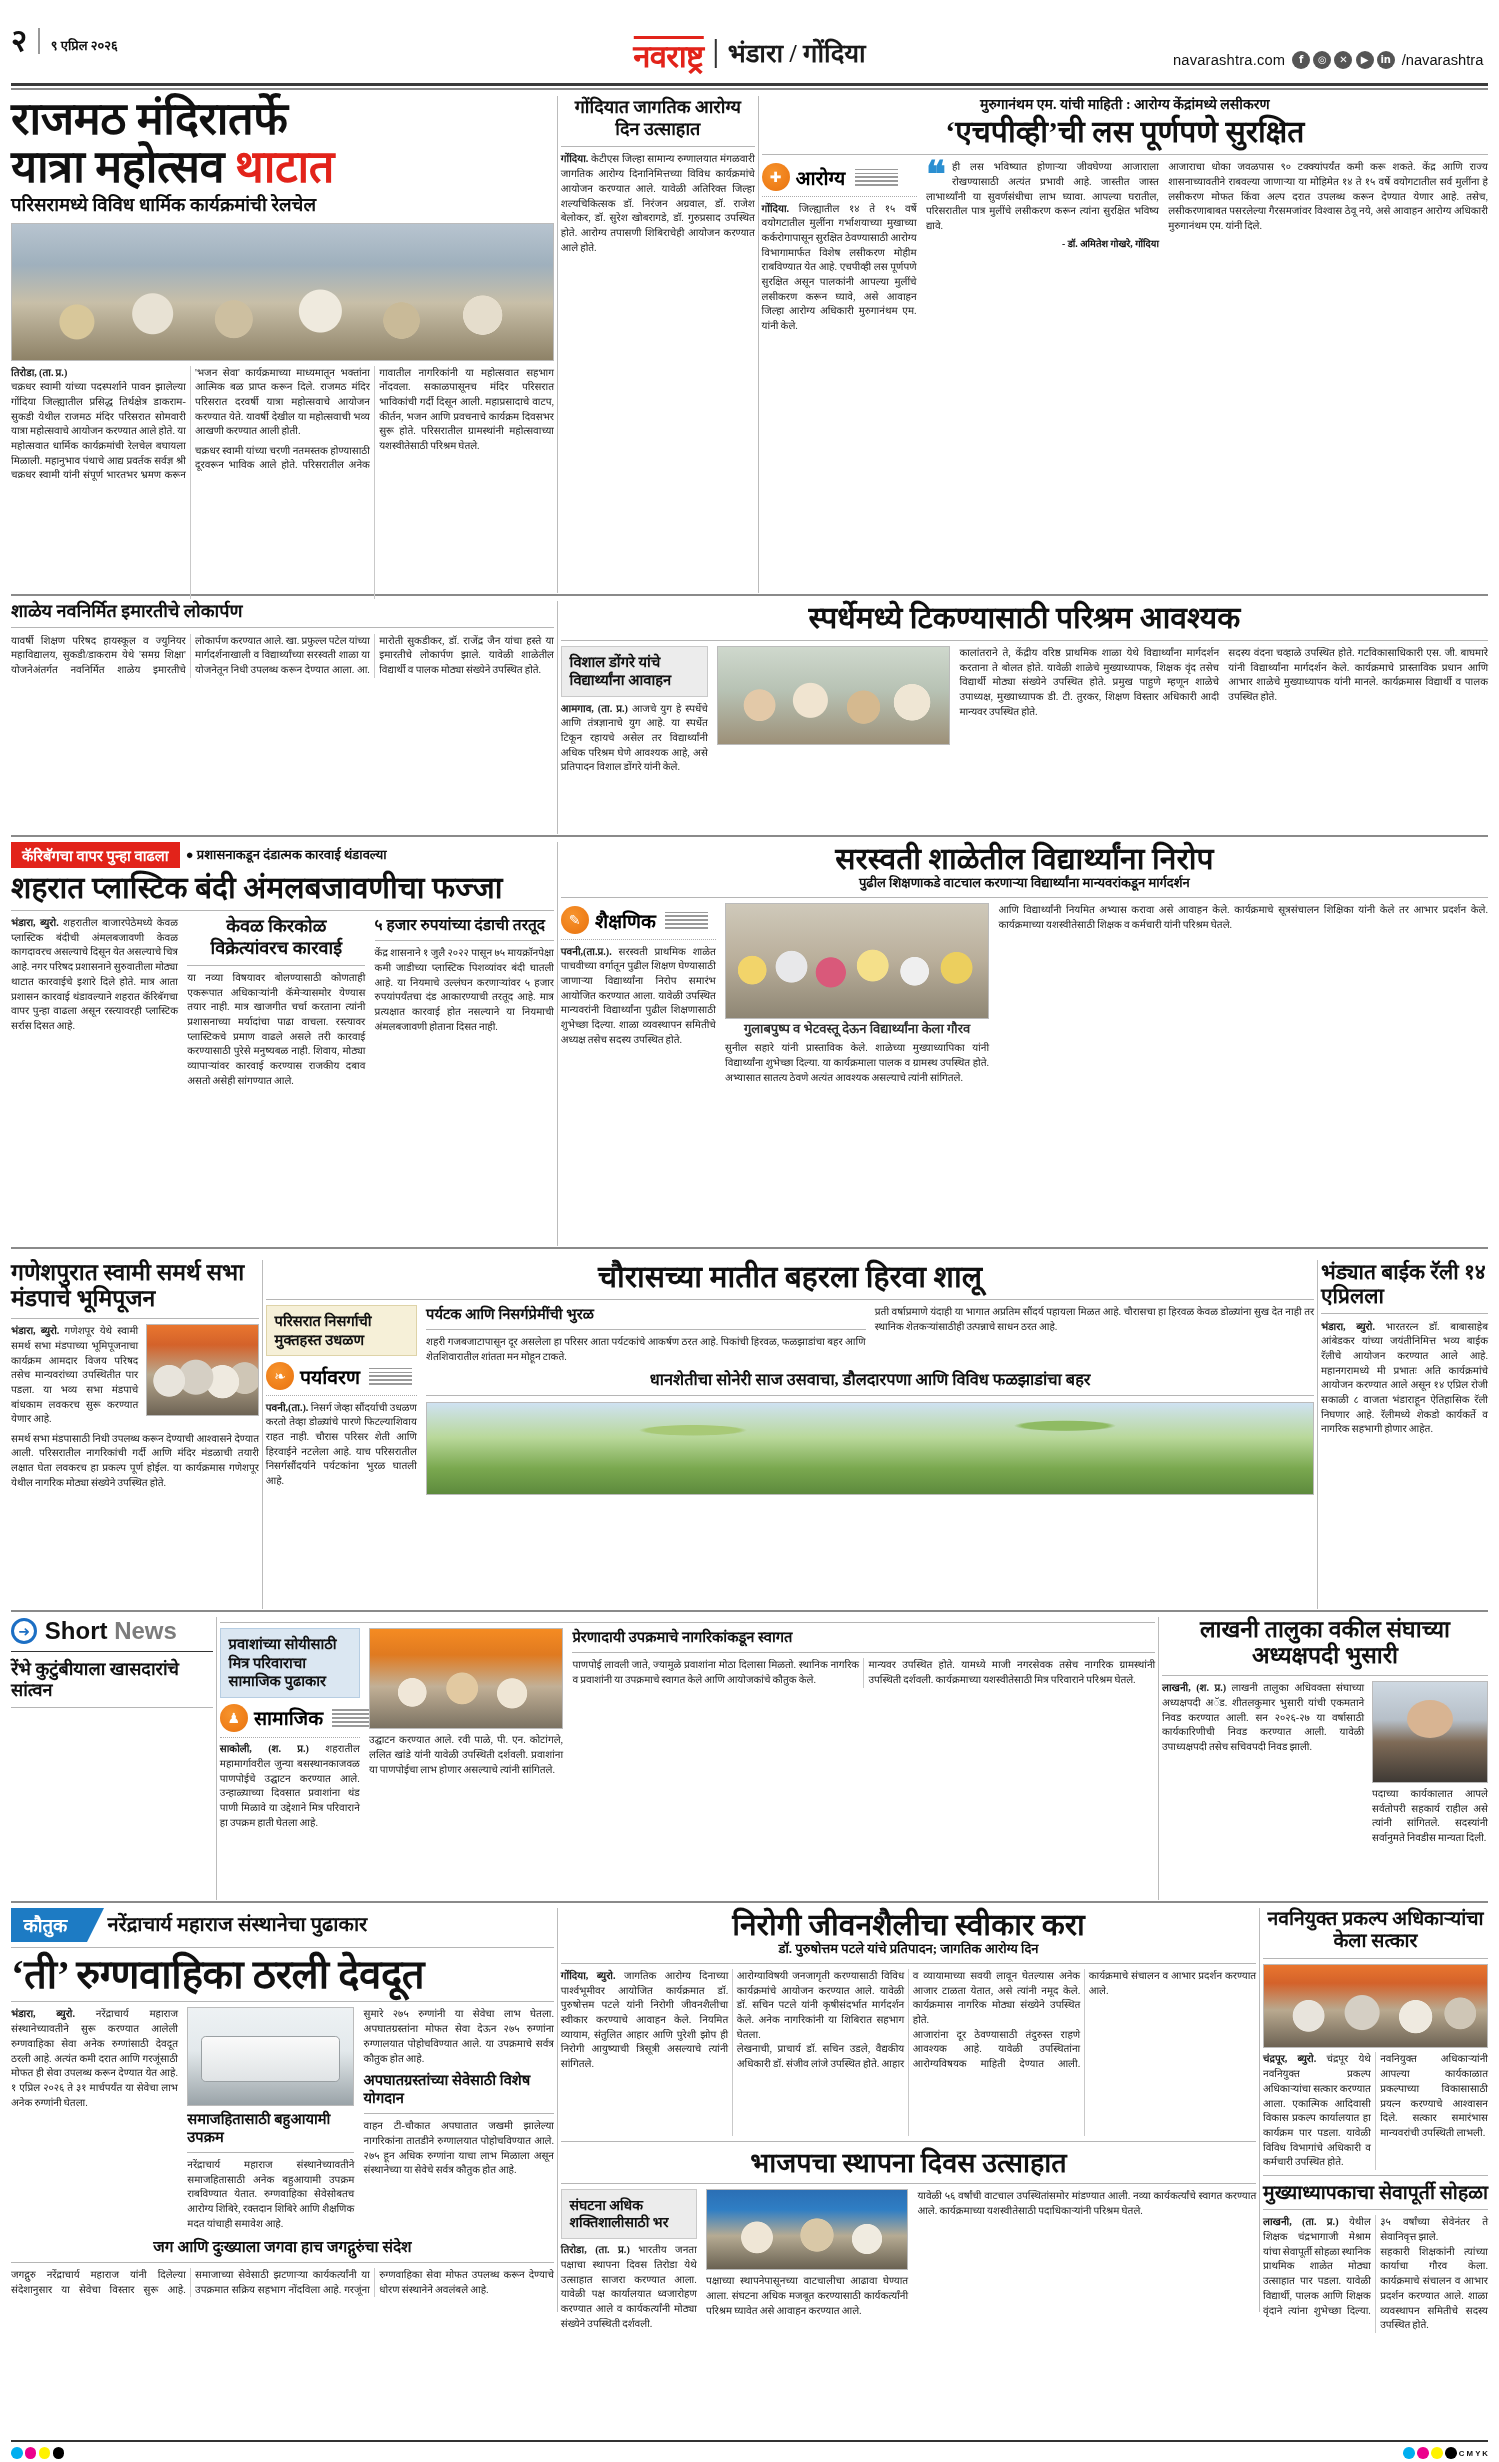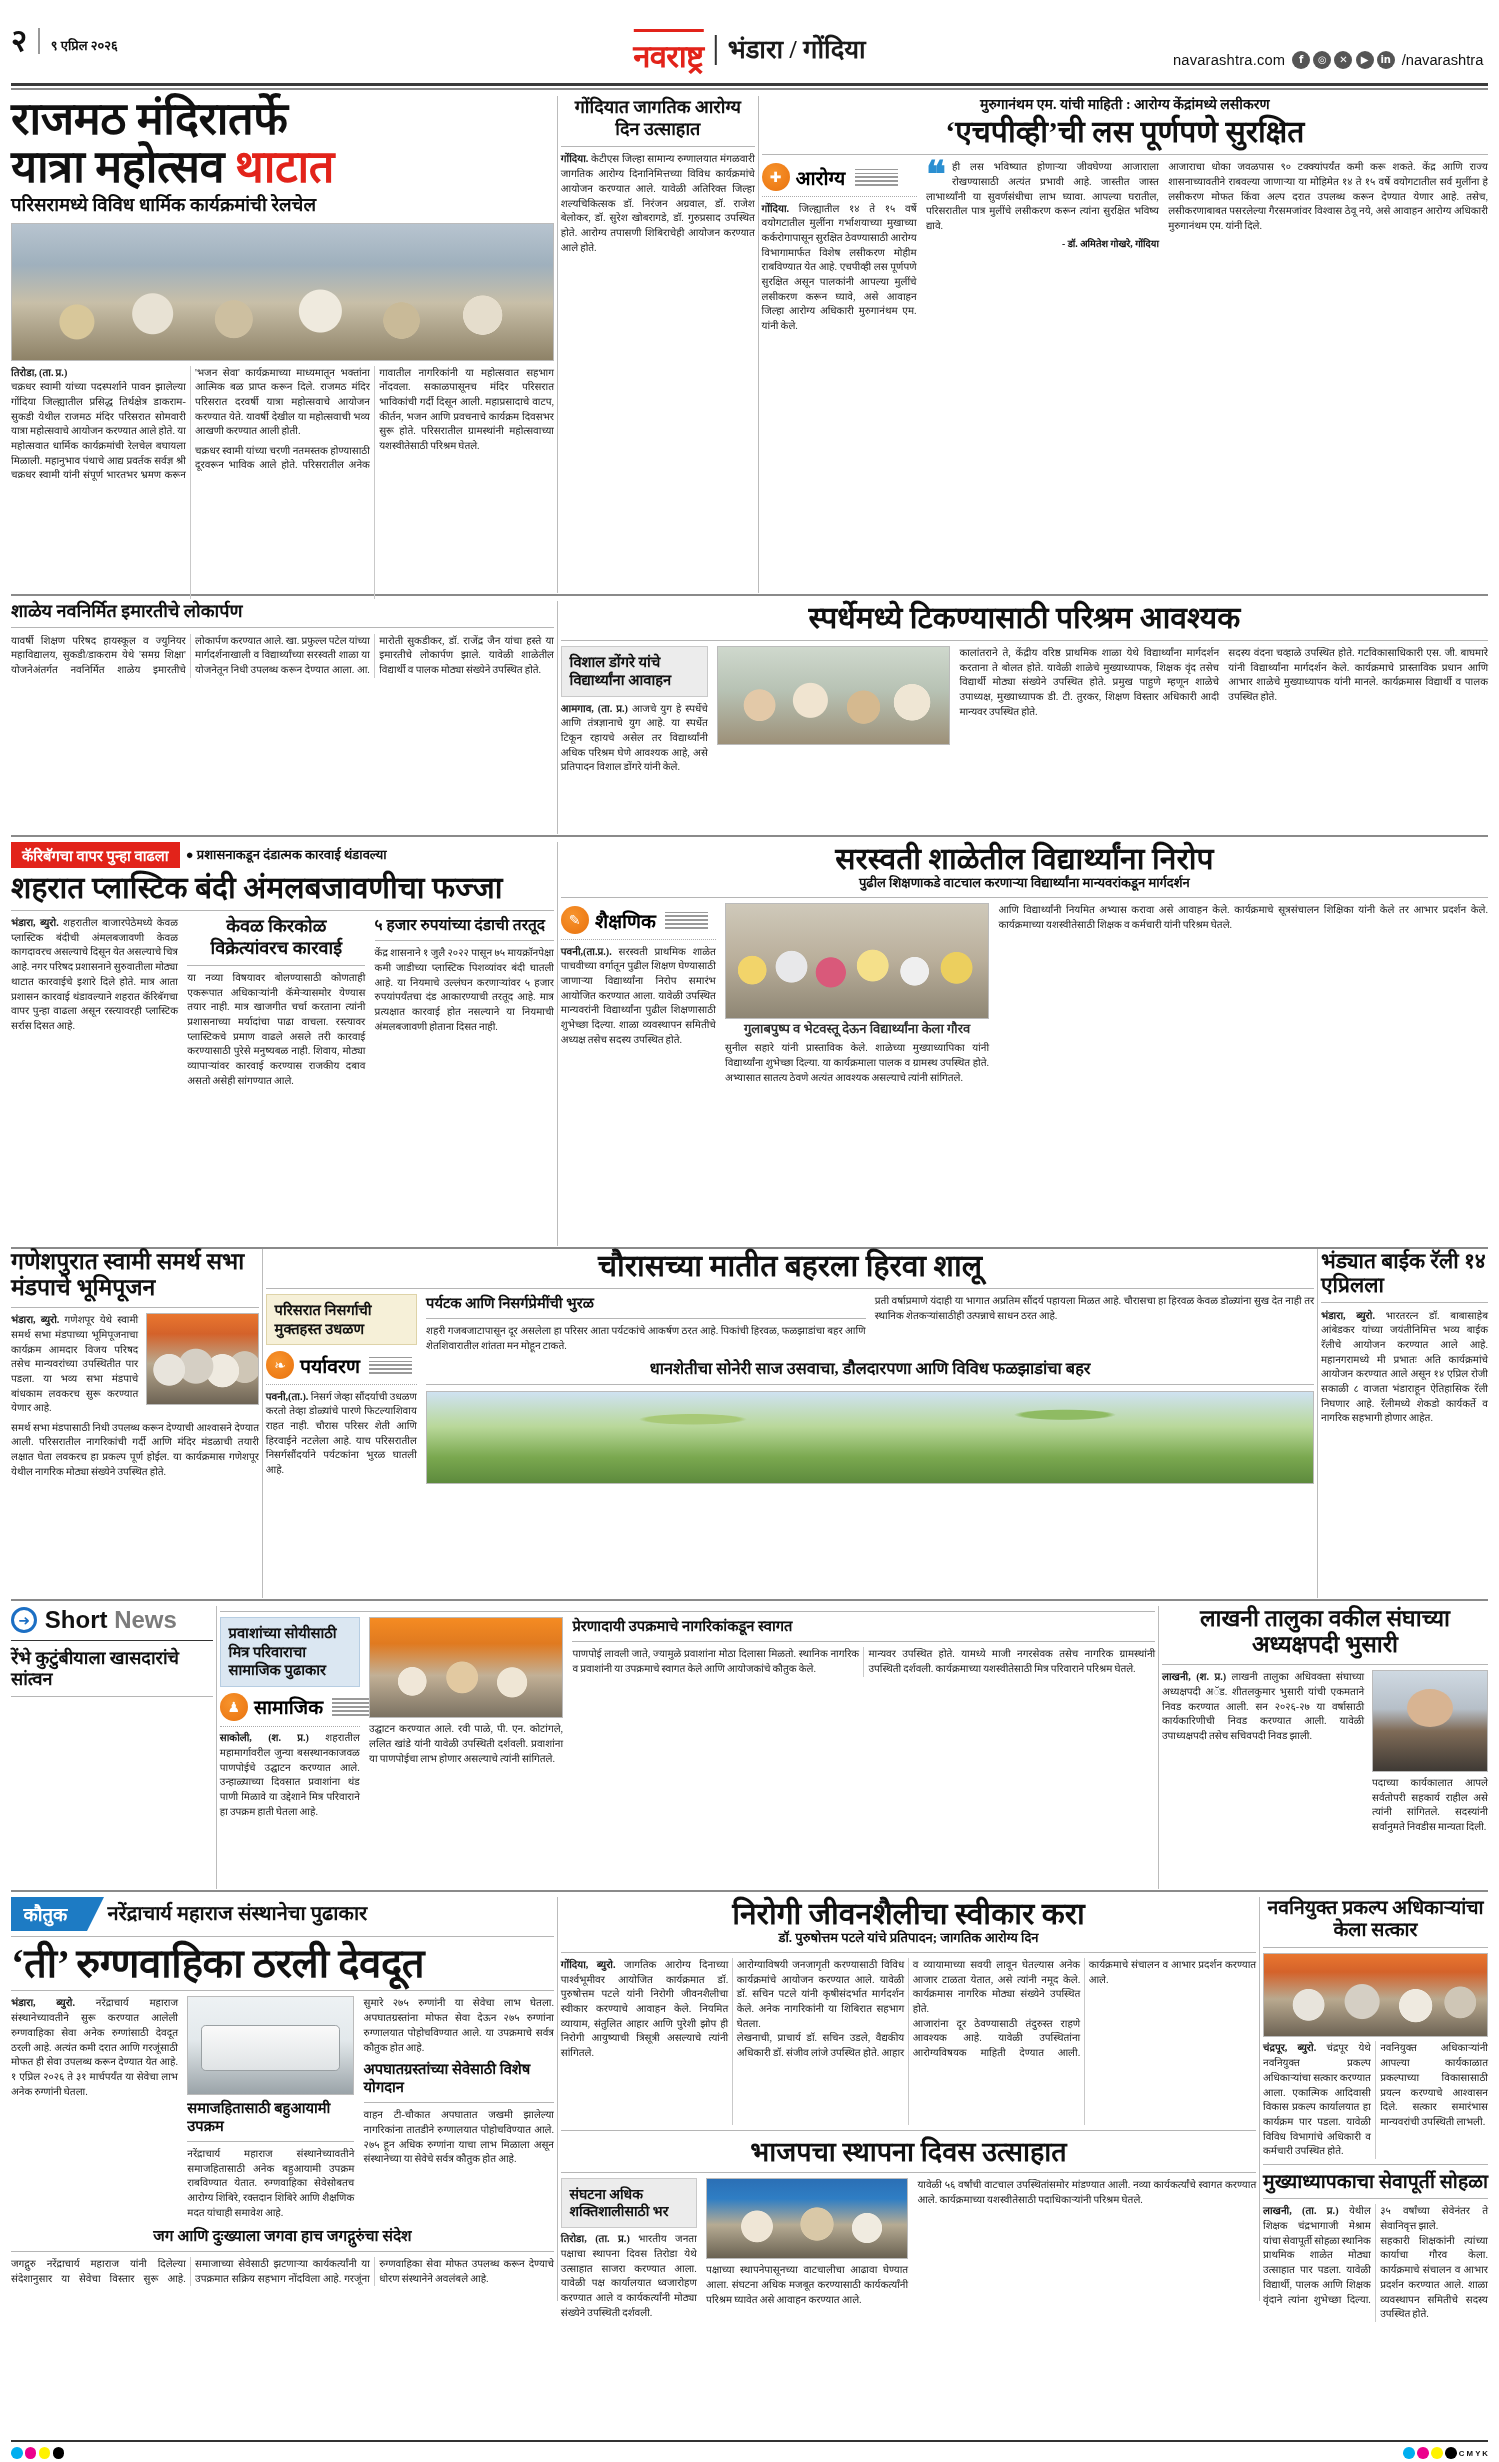--- a/index.html
+++ b/index.html
@@ -15,21 +15,21 @@
   
   .masthead { height:81px; display:flex; align-items:center; position:relative; }
   .mh-left { display:flex; align-items:flex-end; gap:11px; width:435px; }
   .mh-pageno { font-size:31px; font-weight:700; line-height:1; font-family:"Liberation Serif",serif; }
   .mh-divider { width:1.6px; height:26px; background:#999; margin-bottom:1.6px; }
   .mh-date { font-size:13px; font-weight:600; margin-bottom:1.6px; }
   .mh-center { position:absolute; left:50%; transform:translateX(-50%); display:flex; align-items:center; gap:11px; bottom:9.3px;}
   .mh-logo {
     font-size:31px; font-weight:900; color:#e2231a; letter-spacing:-0.8px;
     font-family:"DejaVu Sans", sans-serif; line-height:1;
-    border-top:3.9px solid #e2231a; padding-top:9px;
+    border-top:3.9px solid #e2231a; padding-top:2px;
   }
   .mh-pipe { width:2.3px; height:29.5px; background:#333; }
   .mh-edition { font-size:25.6px; font-weight:800; color:#1a1a1a; line-height:1; }
   .mh-right { position:absolute; right:4.7px; bottom:12.4px; display:flex; align-items:center; gap:7px; }
   .mh-web { font-size:14.7px; letter-spacing:0.2px; font-family:"Liberation Sans",sans-serif; }
   .soc { display:flex; gap:3.1px; }
   .soc span {
     width:18px; height:18px; border-radius:50%; background:#555; color:#fff;
     font-size:10px; display:flex; align-items:center; justify-content:center;
     font-family:"DejaVu Sans",sans-serif; font-weight:bold;
@@ -379,21 +379,21 @@
         </div>
         <div style="flex:1;">
           <p class="body-txt">आणि विद्यार्थ्यांनी नियमित अभ्यास करावा असे आवाहन केले. कार्यक्रमाचे सूत्रसंचालन शिक्षिका यांनी केले तर आभार प्रदर्शन केले. कार्यक्रमाच्या यशस्वीतेसाठी शिक्षक व कर्मचारी यांनी परिश्रम घेतले.</p>
         </div>
       </div>
     </div>
   </div>
 
   <div class="rule-thin"></div>
 
-  <div class="cols" style="height:349px;margin-top:0;">
+  <div class="cols" style="height:349px;margin-top:11px;">
 
     <div style="width:248px;">
       <h2 class="head-md">गणेशपुरात स्वामी समर्थ सभा मंडपाचे भूमिपूजन</h2>
       <div class="sep"></div>
       <div style="display:flex;gap:7.8px;">
         <div style="flex:1;">
           <p class="body-txt"><b>भंडारा, ब्युरो.</b> <span>गणेशपूर येथे स्वामी समर्थ सभा मंडपाच्या भूमिपूजनाचा कार्यक्रम आमदार विजय परिषद तसेच मान्यवरांच्या उपस्थितीत पार पडला. या भव्य सभा मंडपाचे बांधकाम लवकरच सुरू करण्यात येणार आहे.</span></p>
         </div>
         <div style="width:113px;">
           <div class="photo ph-stage" style="height:92px;"></div>

